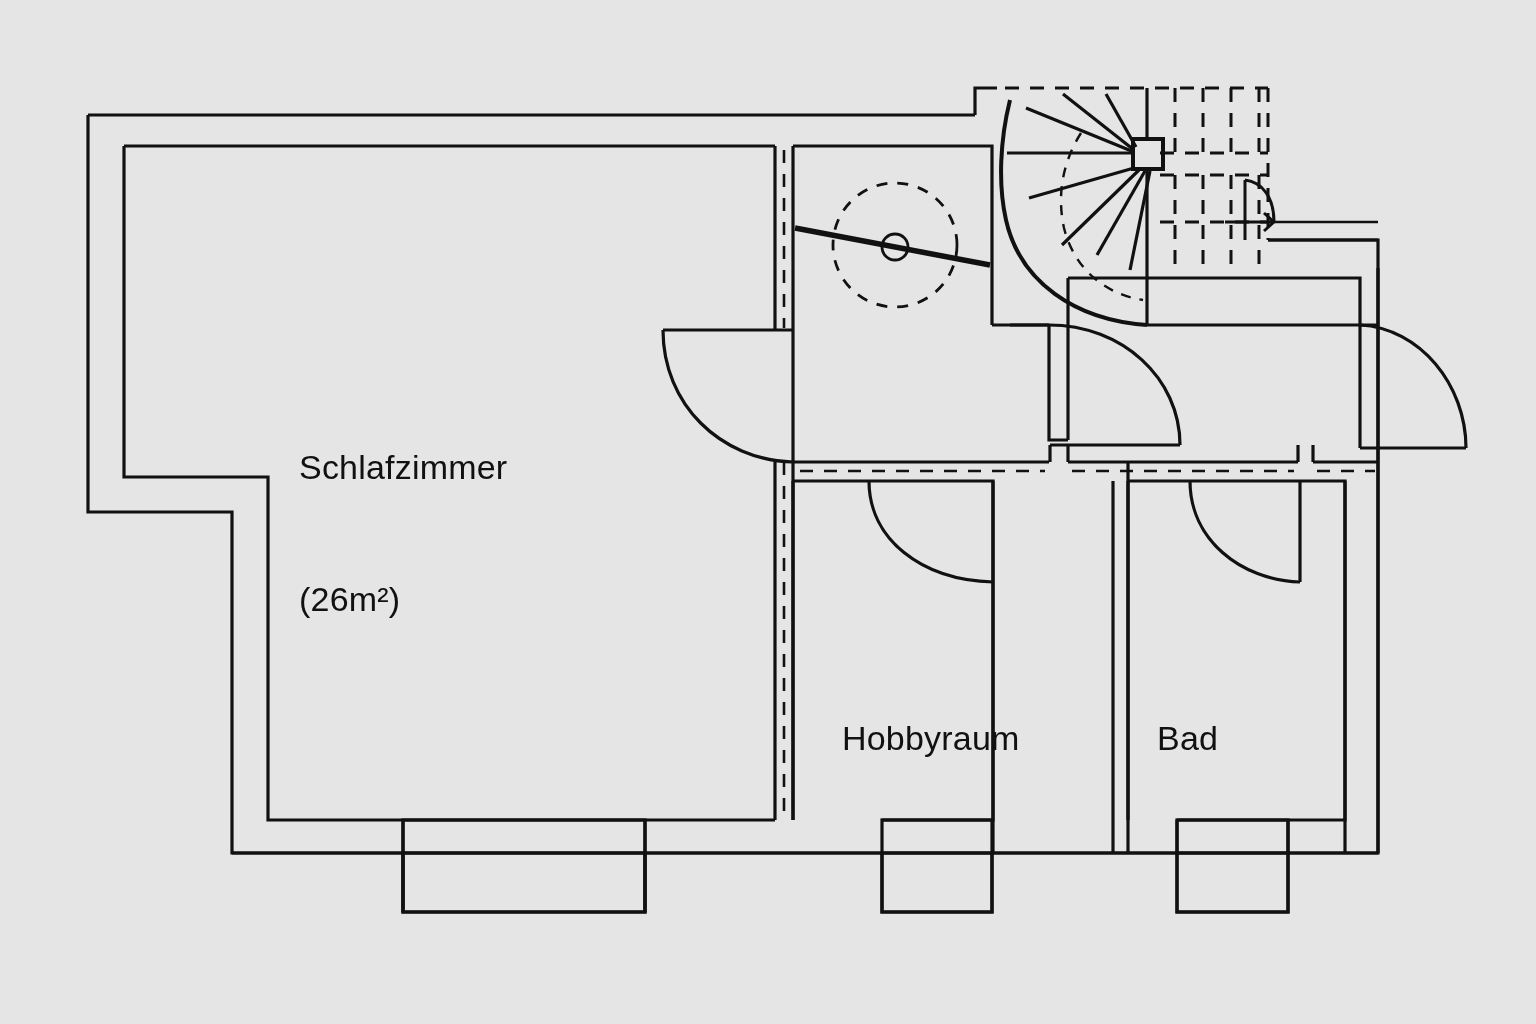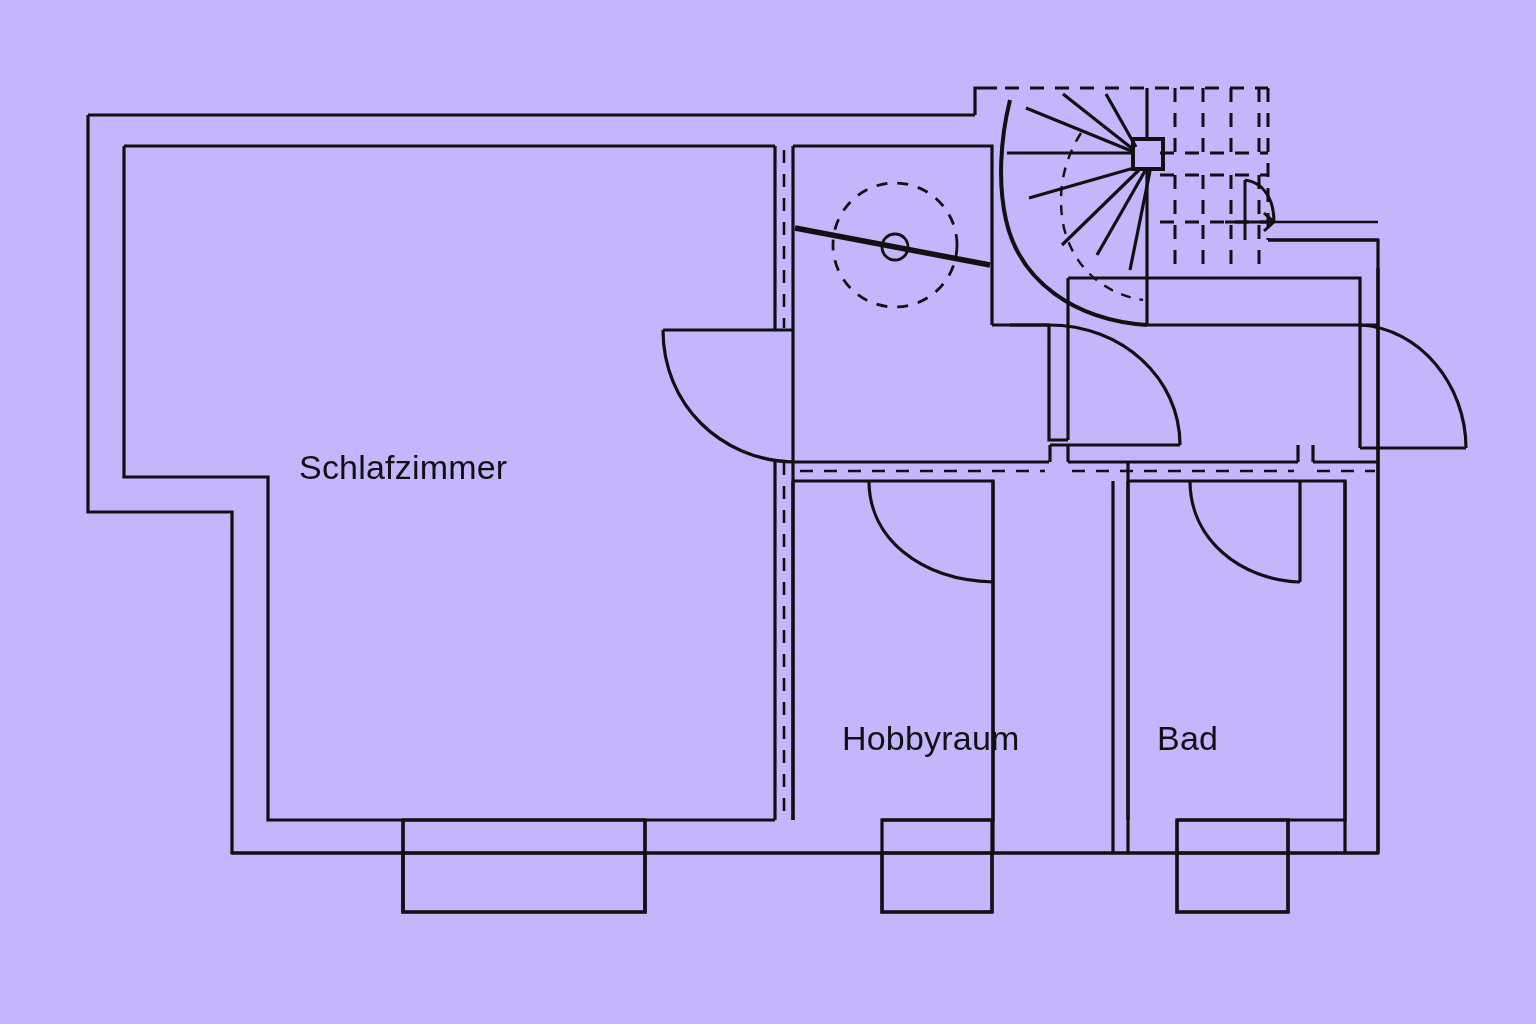--- a/index.html
+++ b/index.html
@@ -10,21 +10,21 @@
   body {
     width: 1536px;
     height: 1024px;
     overflow: hidden;
     font-family: "Liberation Sans", sans-serif;
   }
   #plan-root {
     position: relative;
     width: 1536px;
     height: 1024px;
-    background: #c4b5fd;
+    background: #e5e5e5;
   }
   #floorplan-svg {
     position: absolute;
     top: 0;
     left: 0;
     width: 1536px;
     height: 1024px;
   }
   .room-label {
     position: absolute;
@@ -237,20 +237,21 @@
       <g>
         <path d="M 1268 240 L 1378 240"></path>
         <path d="M 1268 222 L 1378 222" stroke-width="2.6"></path>
       </g>
 
     </g>
   </svg>
 
   <div class="room-label" style="left:299px; top:357px;">
     <div>Schlafzimmer</div>
+    <div>(26m²)</div>
   </div>
 
   <div class="room-label" style="left:1157px; top:628px;">
     <div>Bad</div>
   </div>
 
   <div class="room-label" style="left:842px; top:628px;">
     <div>Hobbyraum</div>
   </div>
 

